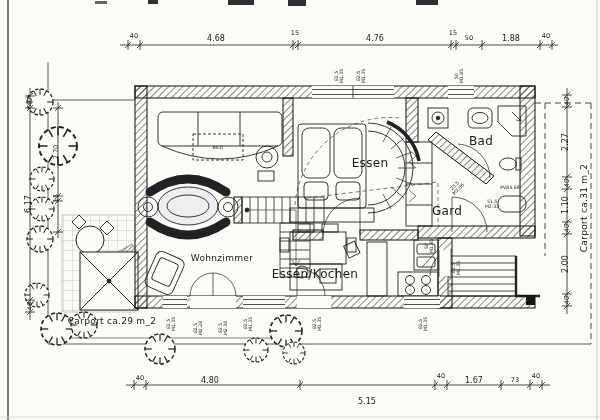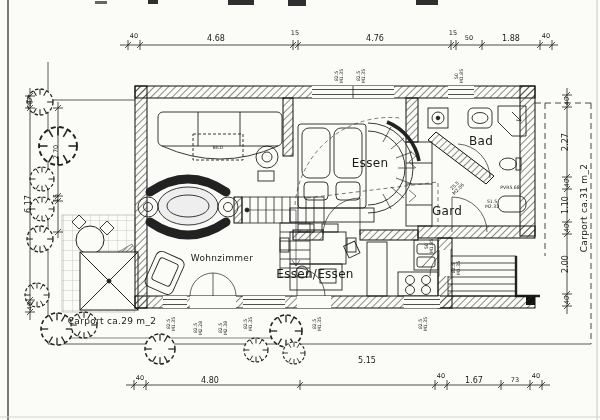--- a/index.html
+++ b/index.html
@@ -296,42 +296,42 @@
 <span class="dim" style="left:216px;top:38px">4.68</span>
 <span class="dim sm" style="left:295px;top:33px">15</span>
 <span class="dim" style="left:375px;top:38px">4.76</span>
 <span class="dim sm" style="left:453px;top:33px">15</span>
 <span class="dim sm" style="left:469px;top:38px">50</span>
 <span class="dim" style="left:511px;top:38px">1.88</span>
 <span class="dim sm" style="left:546px;top:36px">40</span>
 
 <span class="dim sm" style="left:140px;top:378px">40</span>
 <span class="dim" style="left:210px;top:380px">4.80</span>
-<span class="dim" style="left:367px;top:360px">5.15</span>
+<span class="dim" style="left:367px;top:401px">5.15</span>
 <span class="dim sm" style="left:441px;top:376px">40</span>
 <span class="dim" style="left:474px;top:380px">1.67</span>
 <span class="dim sm" style="left:515px;top:380px">73</span>
 <span class="dim sm" style="left:536px;top:376px">40</span>
 
 <span class="dim sm vert" style="left:30px;top:102px">40</span>
 <span class="dim vert" style="left:28px;top:204px">6.17</span>
 <span class="dim sm vert" style="left:30px;top:306px">40</span>
 <span class="dim sm vert" style="left:56px;top:152px">2.70</span>
 <span class="dim sm vert" style="left:56px;top:198px">15</span>
 
 <span class="dim sm vert" style="left:567px;top:101px">40</span>
 <span class="dim vert" style="left:565px;top:142px">2.27</span>
 <span class="dim sm vert" style="left:567px;top:183px">40</span>
 <span class="dim vert" style="left:565px;top:205px">1.10</span>
 <span class="dim sm vert" style="left:567px;top:228px">40</span>
 <span class="dim vert" style="left:565px;top:264px">2.00</span>
 <span class="dim sm vert" style="left:567px;top:300px">40</span>
 
 <span class="room" style="left:222px;top:258px">Wohnzimmer</span>
-<span class="room sm" style="left:315px;top:274px">Essen/Essen</span>
+<span class="room sm" style="left:315px;top:274px">Essen/Kochen</span>
 <span class="room sm" style="left:370px;top:163px">Essen</span>
 <span class="room sm" style="left:481px;top:141px">Bad</span>
 <span class="room sm" style="left:447px;top:211px">Gard</span>
 <span class="room" style="left:112px;top:321px">Carport ca.29 m_2</span>
 <span class="room vert" style="left:584px;top:208px">Carport ca.31 m_2</span>
 <span class="room tiny" style="left:218px;top:147px;position:absolute;transform:translate(-50%,-50%)">BILD</span>
 
 <span class="ann" style="left:340px;top:76px">82.5
 M1.35</span>
 <span class="ann" style="left:362px;top:76px">82.5

